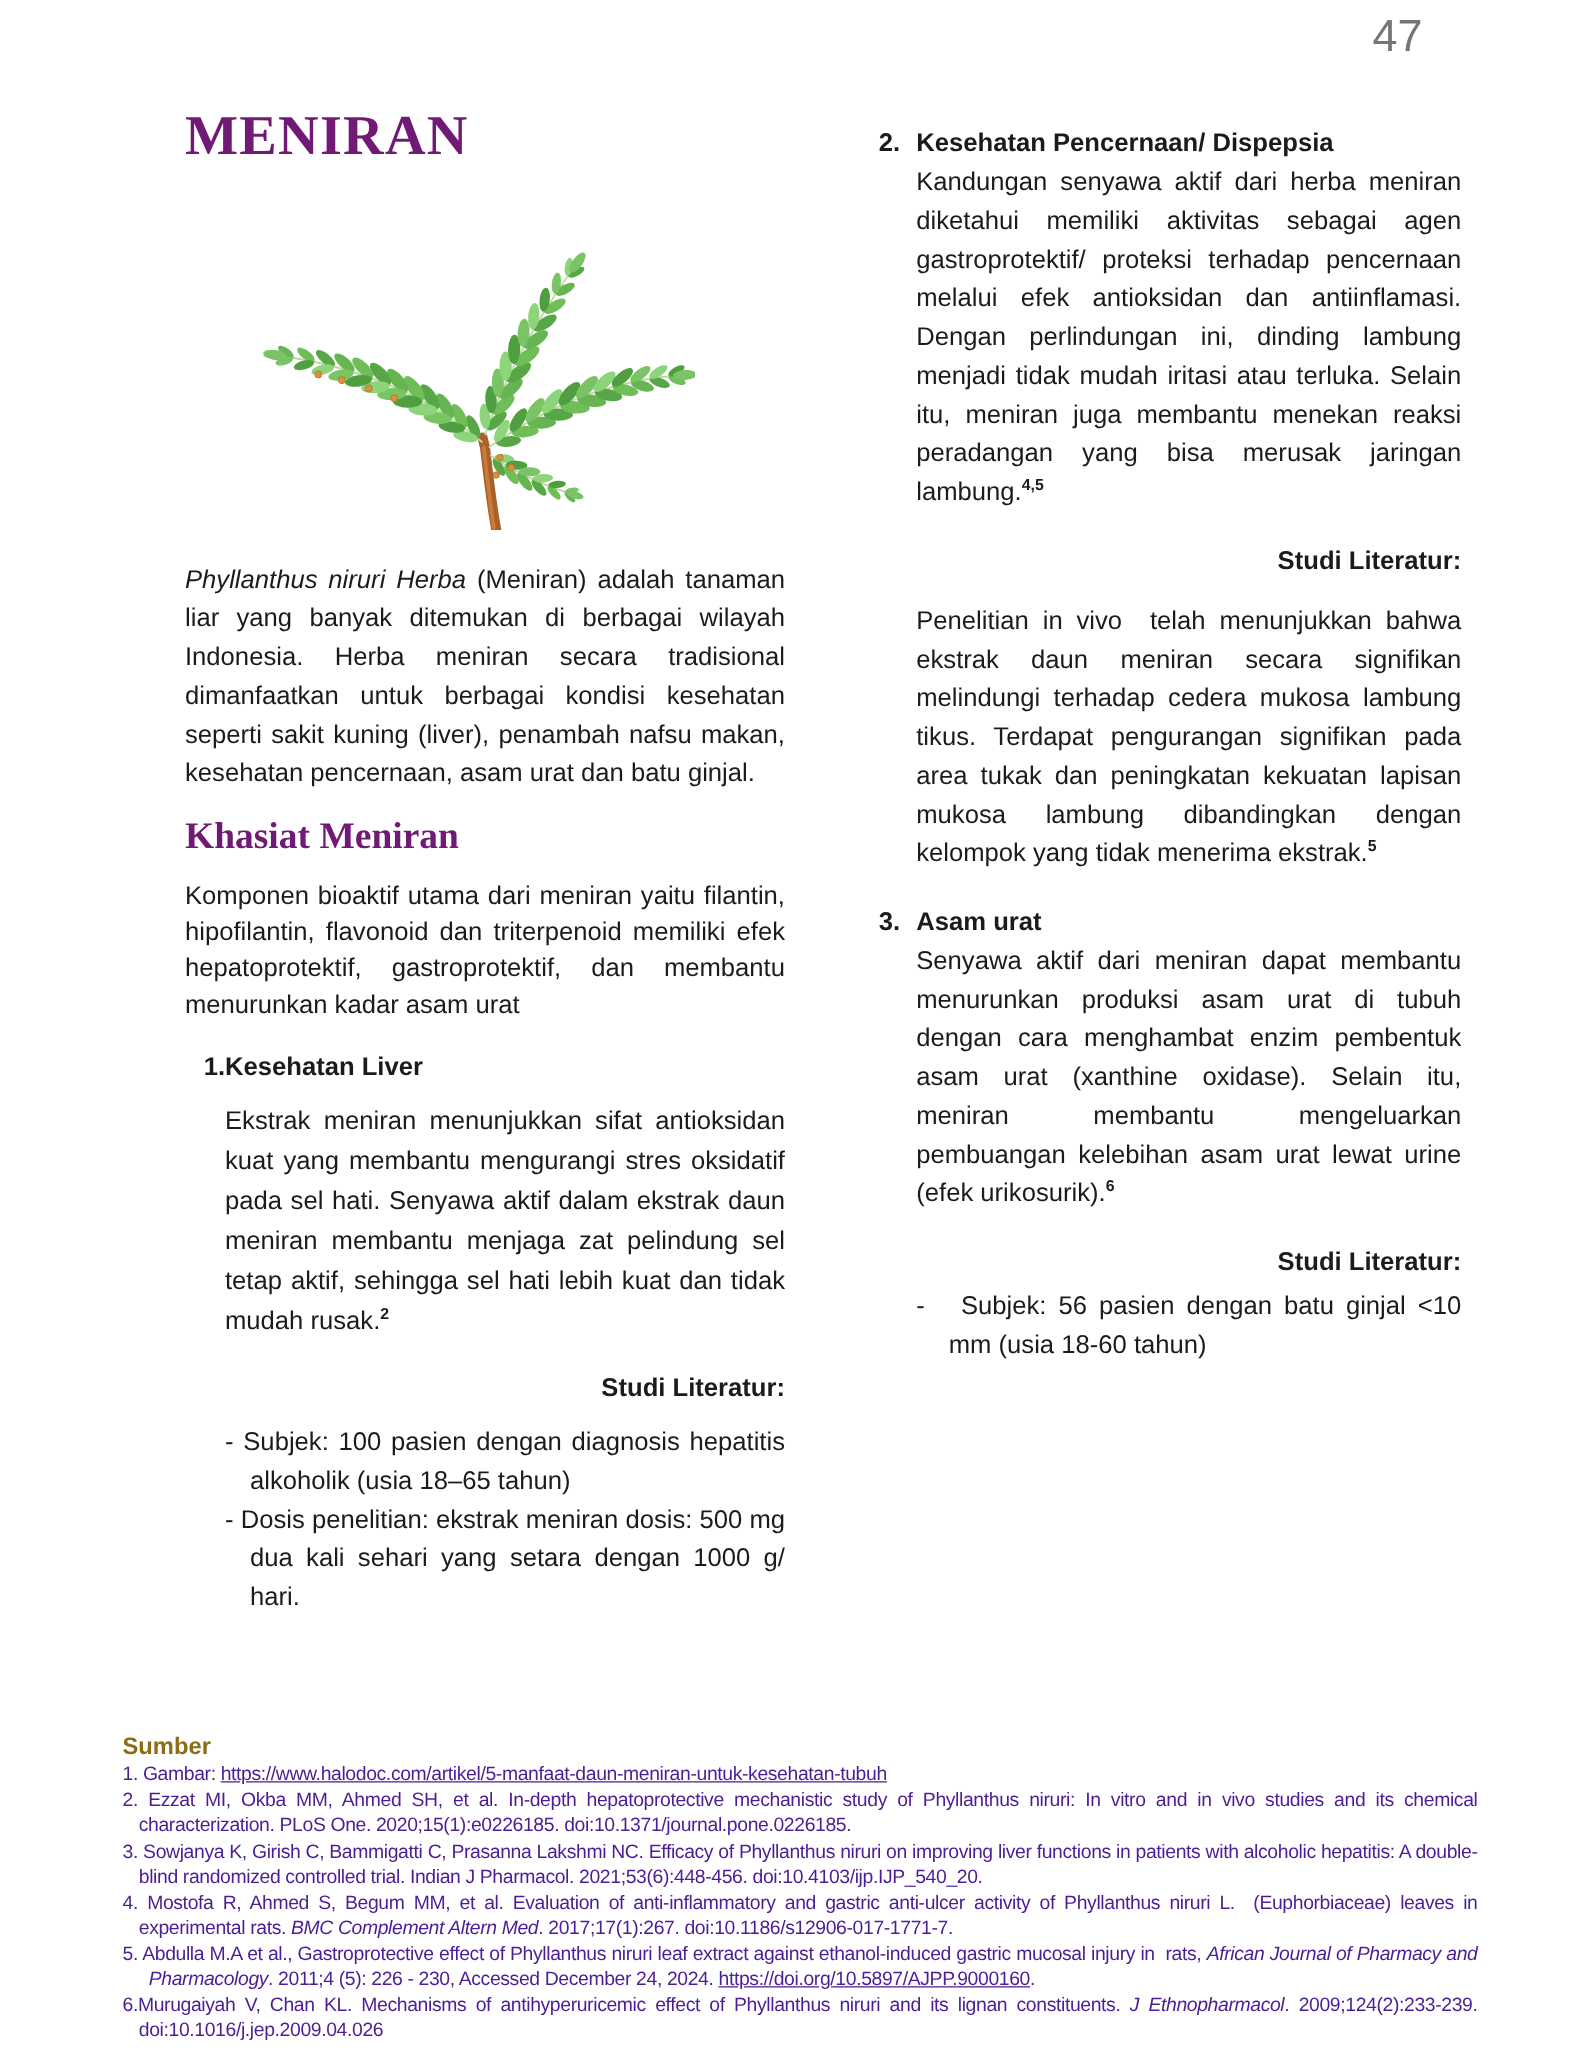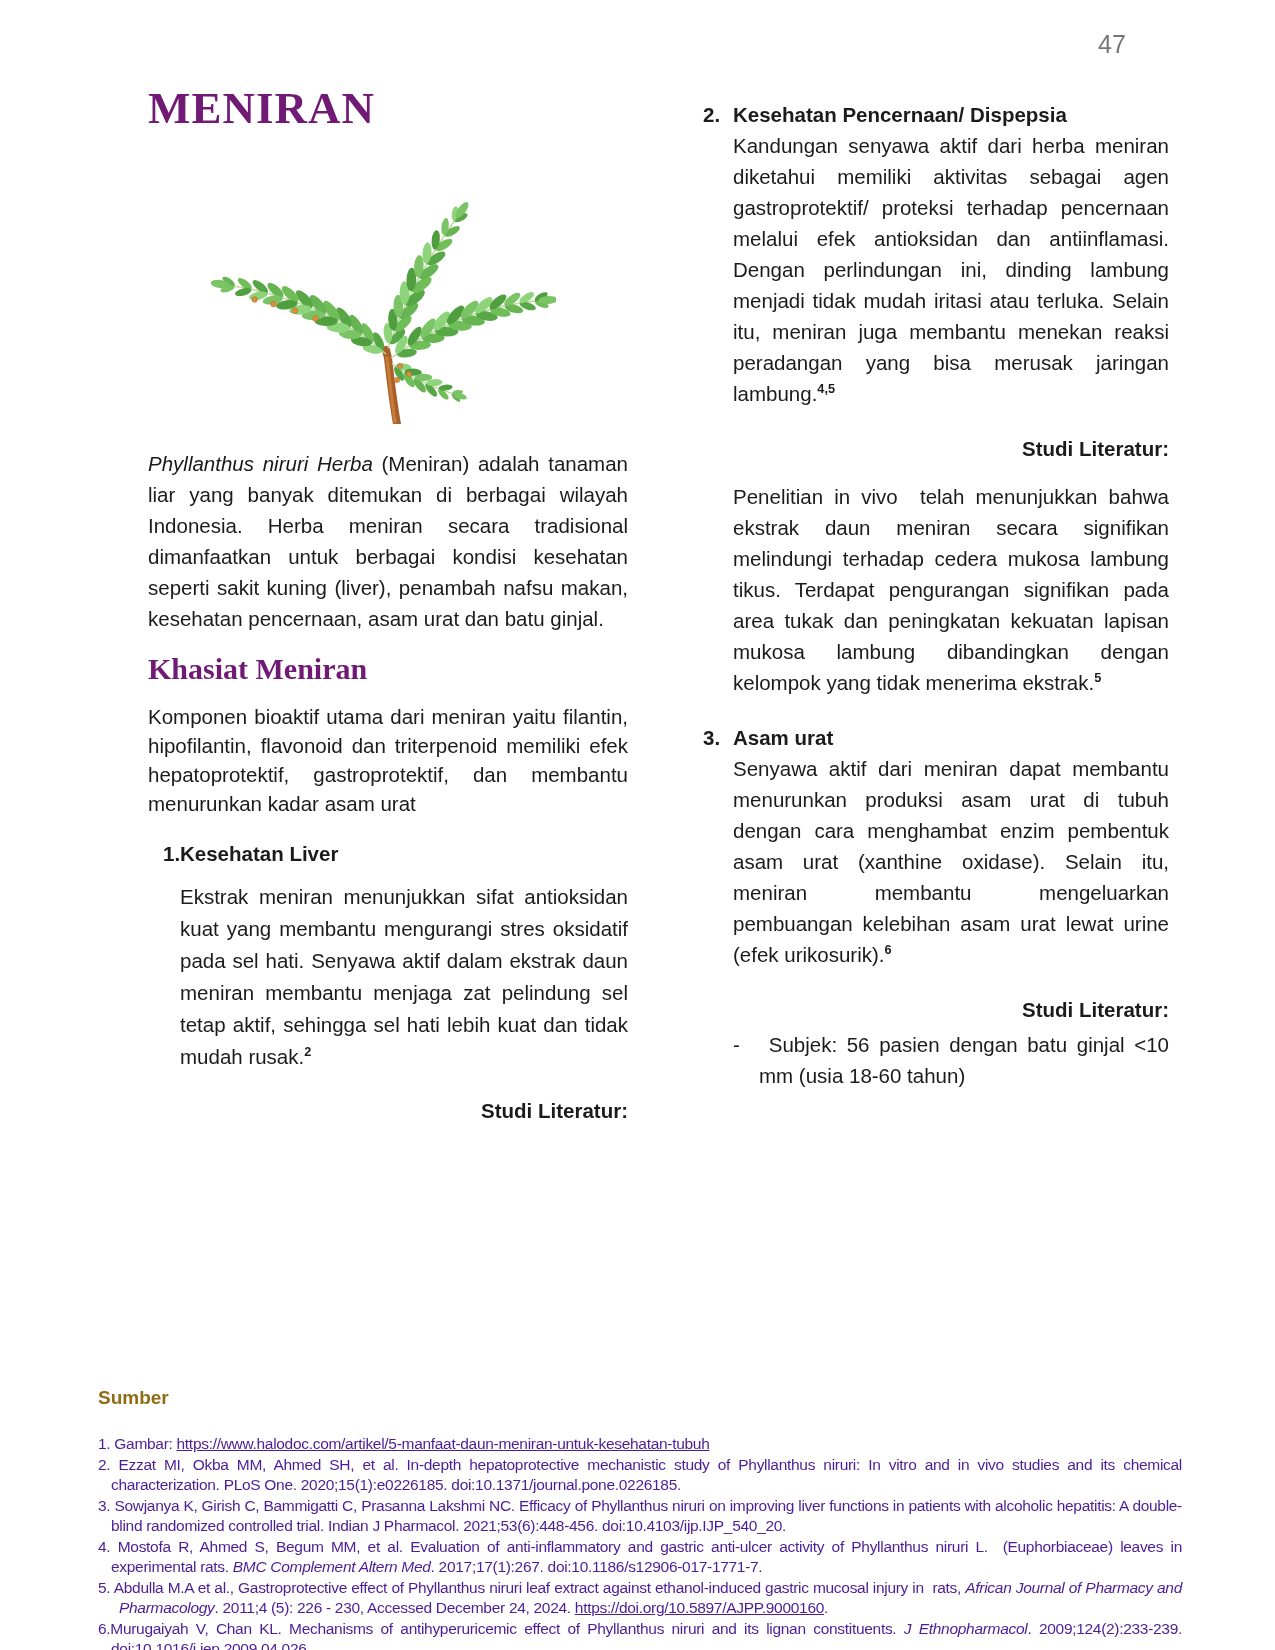--- a/index.html
+++ b/index.html
@@ -2,21 +2,21 @@
 <html><head>
 <meta charset="utf-8">
 <style>
   * { margin:0; padding:0; box-sizing:border-box; }
   html,body { background:#ffffff; }
   .page {
     position:relative; width:1275px; height:1650px; background:#ffffff;
     font-family:"Liberation Sans", sans-serif; color:#1b1b1b; overflow:hidden;
   }
   .page-num {
-    position:absolute; top:30px; left:1098px; font-size:25px; color:#767676;
+    position:absolute; top:8px; left:1098px; font-size:36px; color:#767676;
   }
   .col { position:absolute; }
   .col-left  { left:148px; top:84px;  width:480px; }
   .col-right { left:703px; top:72px;  width:466px; }
 
   .title {
     font-family:"Liberation Serif", serif; font-weight:700;
     font-size:45px; letter-spacing:1px; color:#701a75; line-height:1.1;
   }
   .plant { width:392px; height:272px; margin:18px 0 0 16px; }
@@ -47,21 +47,21 @@
   .bullets { margin-top:12px; }
   .bullet { padding-left:20px; text-indent:-20px; }
   .bullet-wide { padding-left:26px; text-indent:-26px; margin-top:4px; }
   .bullets-top { padding-left:30px; }
   .item2 { margin-top:27px; }
   .item3 { margin-top:24px; }
 
   sup { font-size:62%; font-weight:700; line-height:0; vertical-align:super; letter-spacing:0; }
 
   .sumber { position:absolute; left:98px; top:1386px; width:1084px; }
-  .sumber-head { font-weight:700; font-size:19px; color:#8d6c13; line-height:24px; margin-bottom:24px; }
+  .sumber-head { font-weight:700; font-size:19px; color:#8d6c13; line-height:24px; margin-bottom:0; }
   .ref {
     font-size:15.5px; line-height:20.5px; letter-spacing:-0.3px;
     padding-left:13px; text-indent:-13px; text-align:justify; color:#4c1d95;
   }
   .ref-deep { padding-left:21px; text-indent:-21px; }
   .ref span[data-interactable="true"] { text-decoration:underline; cursor:pointer; }
 </style>
 </head>
 <body>
 
@@ -178,20 +178,24 @@
 
     <p class="body j sec-intro" data-interactable="false">Komponen bioaktif utama dari meniran yaitu filantin, hipofilantin, flavonoid dan triterpenoid memiliki efek hepatoprotektif, gastroprotektif, dan membantu menurunkan kadar asam urat</p>
 
     <div class="item" data-interactable="false">
       <div class="item-head" data-interactable="false">
         <span class="num" data-interactable="false">1.</span>
         <span data-interactable="false">Kesehatan Liver</span>
       </div>
       <p class="body j body-tall item-ind gap-top" data-interactable="false"><span data-interactable="false">Ekstrak meniran menunjukkan sifat antioksidan kuat yang membantu mengurangi stres oksidatif pada sel hati. Senyawa aktif dalam ekstrak daun meniran membantu menjaga zat pelindung sel tetap aktif, sehingga sel hati lebih kuat dan tidak mudah rusak.</span><sup data-interactable="false">2</sup></p>
       <p class="studi item-ind" data-interactable="false">Studi Literatur:</p>
+      <div class="bullets item-ind" data-interactable="false">
+        <p class="body j bullet" data-interactable="false"><span data-interactable="false">- Subjek: 100 pasien dengan diagnosis hepatitis alkoholik (usia 18–65 tahun)</span></p>
+        <p class="body j bullet" data-interactable="false"><span data-interactable="false">- Dosis penelitian: ekstrak meniran dosis: 500 mg dua kali sehari yang setara dengan 1000 g/ hari.</span></p>
+      </div>
     </div>
   </div>
 
   <div class="col col-right" data-interactable="false">
     <div class="bullets-top" data-interactable="false">
     </div>
 
     <div class="item item2" data-interactable="false">
       <div class="item-head" data-interactable="false">
         <span class="num" data-interactable="false">2.</span>

